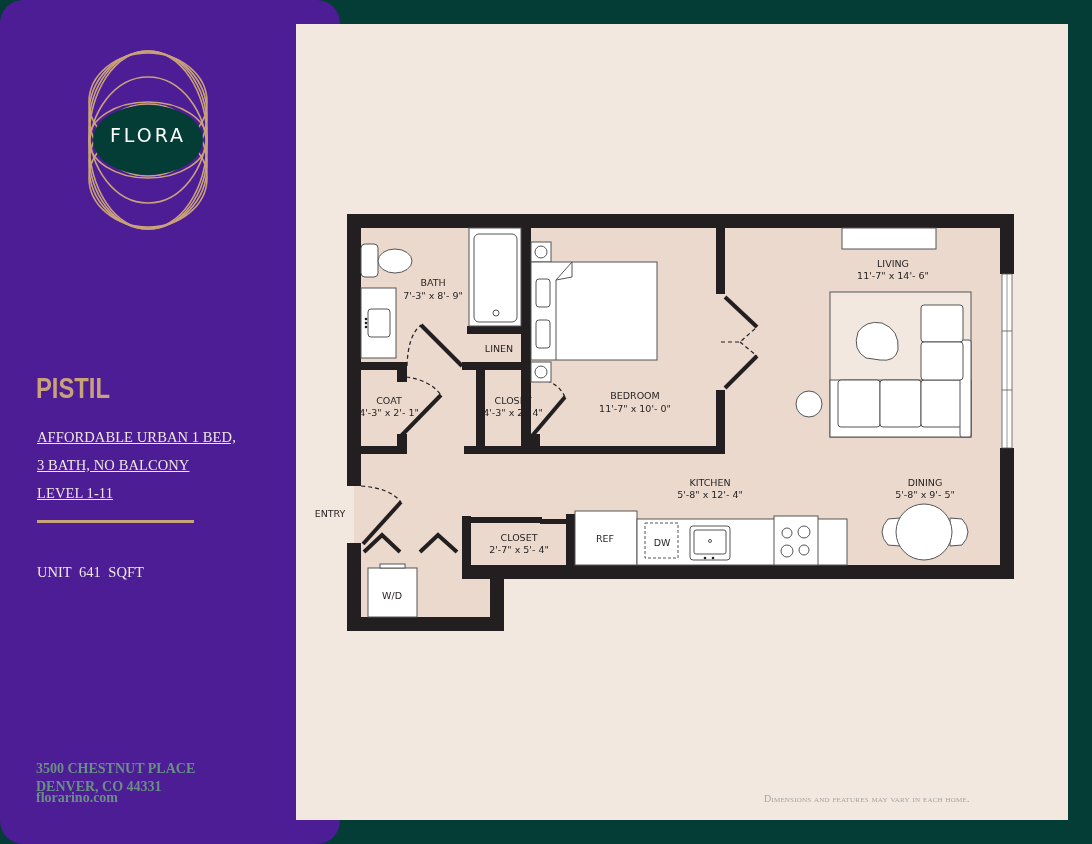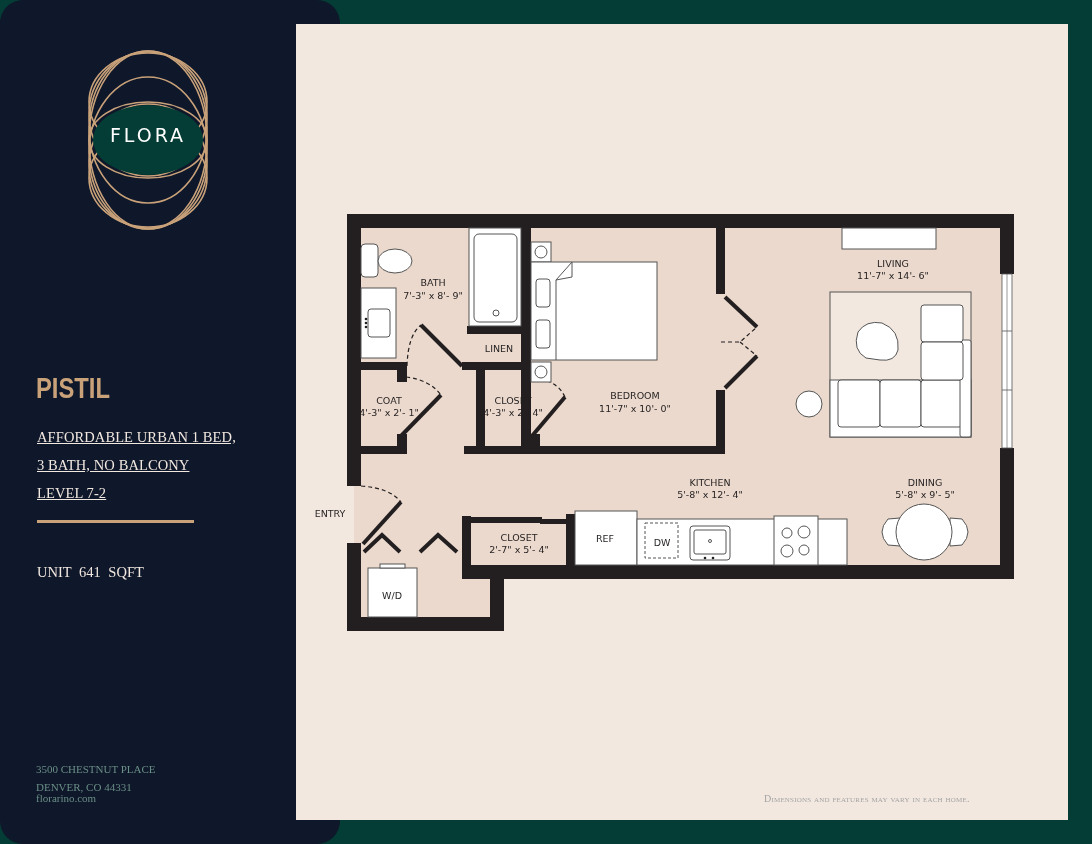--- a/index.html
+++ b/index.html
@@ -4,21 +4,21 @@
 <style>
   html, body { margin: 0; padding: 0; }
   body {
     width: 1092px; height: 844px; overflow: hidden;
     background: #033d35;
     position: relative;
     font-family: "Liberation Serif", serif;
   }
   .sidebar {
     position: absolute; left: 0; top: 0; width: 340px; height: 844px;
-    background: #0f172a;
+    background: #4c1d95;
     border-radius: 23px;
   }
   .logo {
     position: absolute; left: 86px; top: 48px; width: 124px; height: 184px;
   }
   .logo svg { position: absolute; left: 0; top: 0; }
   .logo-text {
     position: absolute; left: 0; top: 76px; width: 124px; text-align: center;
     color: #ffffff; font-family: "DejaVu Sans", sans-serif; font-size: 19px;
     letter-spacing: 3px; font-weight: 400;
@@ -35,21 +35,21 @@
   }
   .divider {
     position: absolute; left: 37px; top: 520px; width: 157px; height: 3px;
     background: #c9a27a;
   }
   .sqft {
     position: absolute; left: 37px; top: 564px;
     color: #f1e8e0; font-size: 14.5px; word-spacing: 4px;
   }
   .address {
-    position: absolute; left: 36px; color: #6a8f86; font-size: 11px; line-height: 18.5px;
+    position: absolute; left: 36px; color: #6a8f86; font-size: 14px; line-height: 18.5px; font-weight: bold;
   }
   .panel {
     position: absolute; left: 296px; top: 24px; width: 772px; height: 796px;
     background: #f3e8e0;
   }
   .plan { position: absolute; left: 0; top: 0; }
   .disclaimer {
     position: absolute; left: 764px; top: 793px;
     color: #a3a3a3; font-size: 10px; font-variant: small-caps; letter-spacing: 0.2px;
   }
@@ -72,21 +72,21 @@
         <ellipse cx="62" cy="92" rx="59" ry="38"></ellipse>
       </g>
       <ellipse cx="62" cy="92" rx="55" ry="35" fill="#033d35"></ellipse>
     </svg>
     <div class="logo-text">FLORA</div>
   </div>
 
   <div class="unit-name">PISTIL</div>
   <div class="desc" style="top:429px">AFFORDABLE URBAN 1 BED,</div>
   <div class="desc" style="top:457px">3 BATH, NO BALCONY</div>
-  <div class="desc" style="top:485px">LEVEL 7-2</div>
+  <div class="desc" style="top:485px">LEVEL 1-11</div>
   <div class="divider"></div>
   <div class="sqft">UNIT 641 SQFT</div>
 
   <div class="address" style="top:760px">3500 CHESTNUT PLACE</div>
   <div class="address" style="top:778px">DENVER, CO 44331</div>
   <div class="address" style="top:789px">florarino.com</div>
 </div>
 
 <div class="panel"></div>
 

